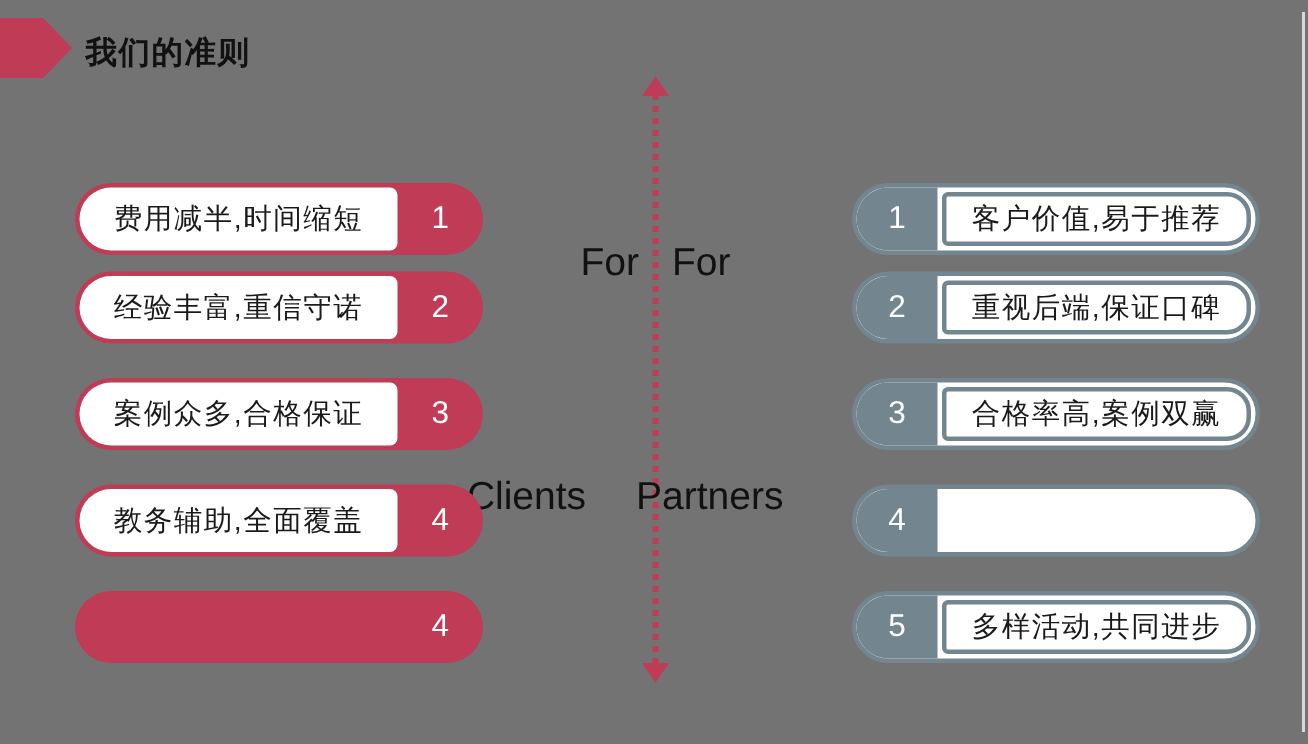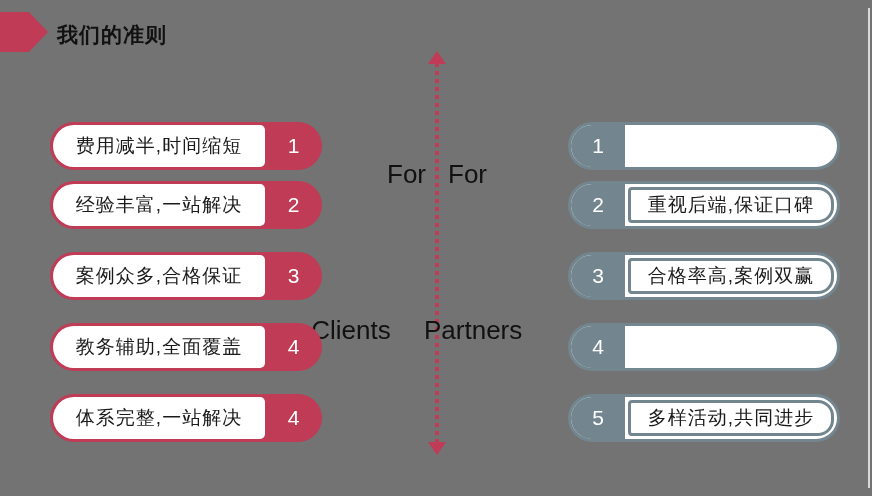--- a/index.html
+++ b/index.html
@@ -105,38 +105,38 @@
   <div class="axis-label lbl-for-left">For</div>
   <div class="axis-label lbl-for-right">For</div>
   <div class="axis-label lbl-clients">Clients</div>
   <div class="axis-label lbl-partners">Partners</div>
 
   <div class="pill-left r1">
     <div class="ptext">费用减半,时间缩短</div>
     <div class="pnum">1</div>
   </div>
   <div class="pill-left r2">
-    <div class="ptext">经验丰富,一站解决</div>
+    <div class="ptext">经验丰富,重信守诺</div>
     <div class="pnum">2</div>
   </div>
   <div class="pill-left r3">
     <div class="ptext">案例众多,合格保证</div>
     <div class="pnum">3</div>
   </div>
   <div class="pill-left r4">
     <div class="ptext">教务辅助,全面覆盖</div>
     <div class="pnum">4</div>
   </div>
   <div class="pill-left r5">
-    <div class="ptext">体系完整,一站解决</div>
     <div class="pnum">4</div>
   </div>
 
   <div class="pill-right r1">
     <div class="pcap">1</div>
+    <div class="ptext">客户价值,易于推荐</div>
   </div>
   <div class="pill-right r2">
     <div class="pcap">2</div>
     <div class="ptext">重视后端,保证口碑</div>
   </div>
   <div class="pill-right r3">
     <div class="pcap">3</div>
     <div class="ptext">合格率高,案例双赢</div>
   </div>
   <div class="pill-right r4">

